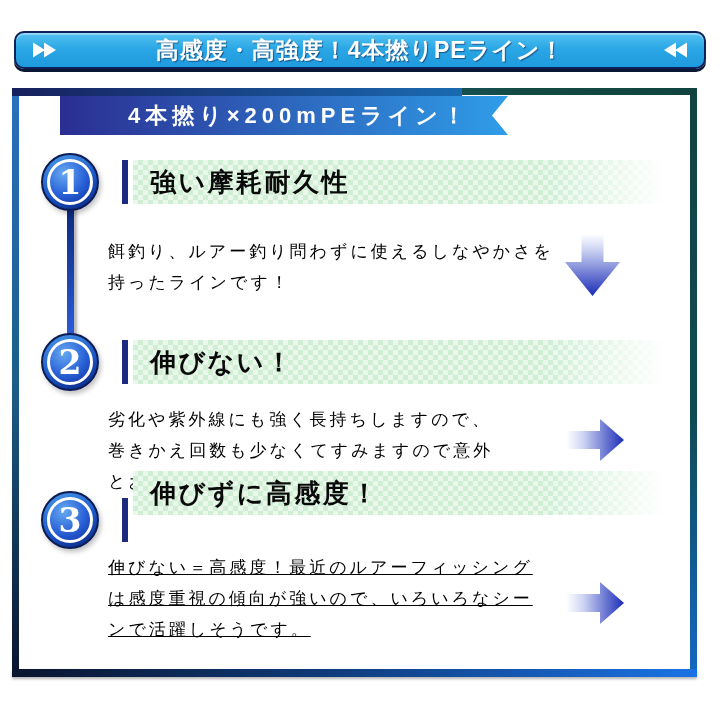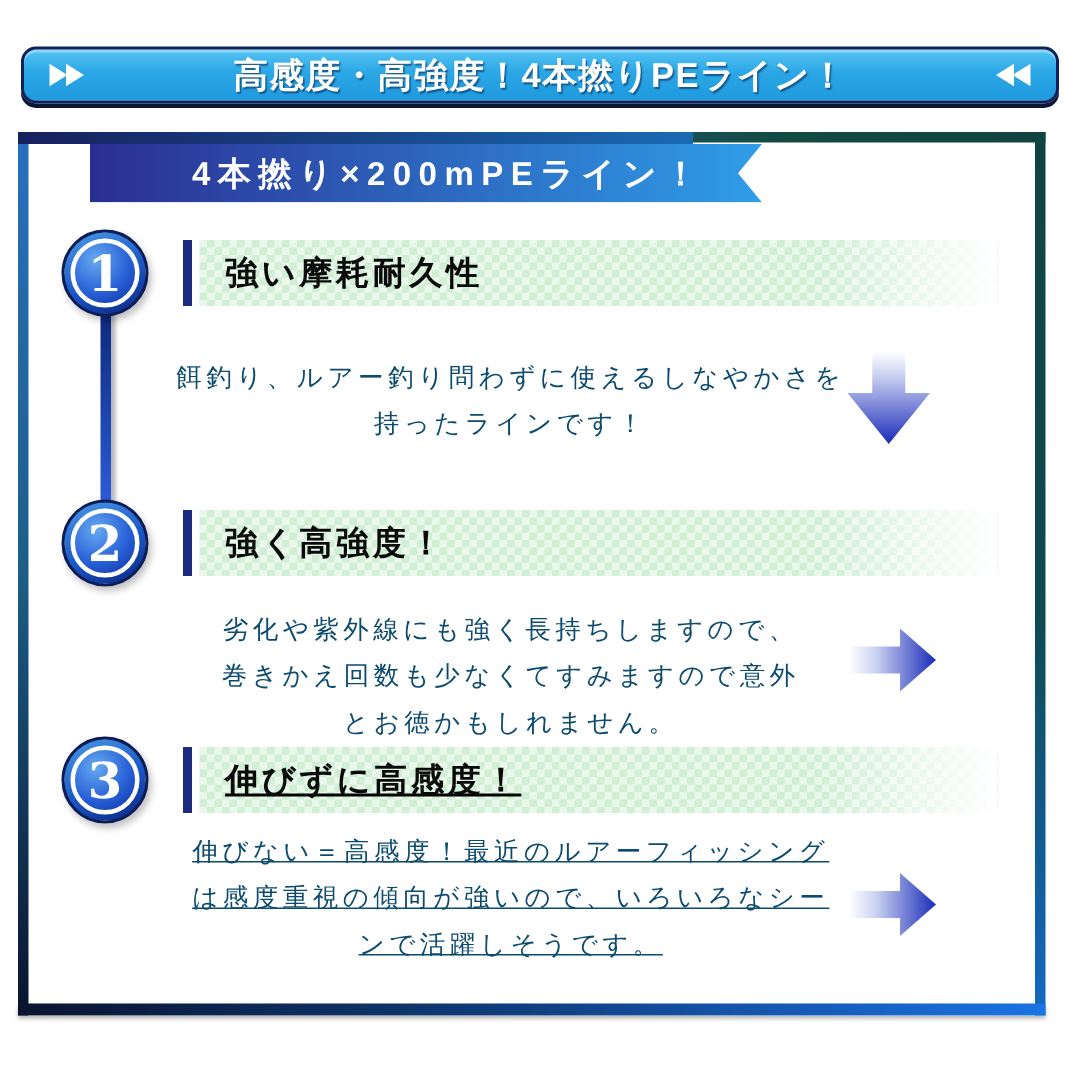--- a/index.html
+++ b/index.html
@@ -63,27 +63,27 @@
     position:absolute;left:133px;width:532px;height:44px;overflow:hidden;
     background-color:#eaf8ec;
     background-image:
       linear-gradient(45deg,#cfeed4 25%,transparent 25%,transparent 75%,#cfeed4 75%),
       linear-gradient(45deg,#cfeed4 25%,transparent 25%,transparent 75%,#cfeed4 75%);
     background-size:10px 10px;background-position:0 0,5px 5px;
   }
   .heading-bar::after{content:"";position:absolute;inset:0;
     background:linear-gradient(90deg,rgba(255,255,255,0) 78%,#ffffff 100%);}
   .heading-text{
-    position:relative;z-index:1;color:#0a0a0a;font-weight:bold;font-size:22px;
+    position:relative;z-index:1;color:#0a0a0a;font-weight:bold;font-size:26px;
     letter-spacing:2.5px;line-height:44px;padding-left:17px;white-space:nowrap;
   }
   
   .body-text{
-    position:absolute;left:108px;width:465px;color:#0c4a6e;font-size:17px;
-    font-weight:500;letter-spacing:3px;line-height:31px;white-space:pre-line;text-align:center;
+    position:absolute;left:108px;width:465px;color:#000000;font-size:17px;
+    font-weight:500;letter-spacing:3px;line-height:31px;white-space:pre-line;
   }
   .arrow{position:absolute;}
 </style>
 </head>
 <body>
 
 <div class="top-banner">
   <span class="banner-icon">
     <svg width="26" height="16" viewBox="0 0 26 16">
         <polygon points="1,0.5 13,8 1,15.5" fill="#ffffff"></polygon>
@@ -132,21 +132,21 @@
   </svg>
 </div>
 
 <div class="num-circle" style="top:333px;">
   <div class="num-inner">
     <span class="num-text">2</span>
   </div>
 </div>
 <div class="heading-accent" style="top:340px;"></div>
 <div class="heading-bar" style="top:340px;">
-  <div class="heading-text">強く高強度！</div>
+  <div class="heading-text">伸びない！</div>
 </div>
 <div class="body-text" style="top:404px;">劣化や紫外線にも強く長持ちしますので、
 巻きかえ回数も少なくてすみますので意外
 とお徳かもしれません。</div>
 <div class="arrow" style="left:566px;top:419px;">
   <svg width="58" height="42" viewBox="0 0 58 42">
     <defs>
       <linearGradient id="gRight1" x1="0" y1="0" x2="1" y2="0">
         <stop offset="0" stop-color="#ffffff"></stop>
           <stop offset="0.3" stop-color="#cdd4f2"></stop>
@@ -156,21 +156,21 @@
     <path d="M0 12 H34 V0 L58 21 L34 42 V30 H0 Z" fill="url(#gRight1)"></path>
   </svg>
 </div>
 
 <div class="num-circle" style="top:491px;">
   <div class="num-inner">
     <span class="num-text">3</span>
   </div>
 </div>
 <div class="heading-accent" style="top:498px;"></div>
-<div class="heading-bar" style="top:498px;text-decoration:underline;">
+<div class="heading-bar" style="top:471px;">
   <div class="heading-text">伸びずに高感度！</div>
 </div>
 <div class="body-text" style="top:552px;text-decoration:underline;">伸びない＝高感度！最近のルアーフィッシング
 は感度重視の傾向が強いので、いろいろなシー
 ンで活躍しそうです。</div>
 <div class="arrow" style="left:566px;top:582px;">
   <svg width="58" height="42" viewBox="0 0 58 42">
     <defs>
       <linearGradient id="gRight2" x1="0" y1="0" x2="1" y2="0">
         <stop offset="0" stop-color="#ffffff"></stop>

